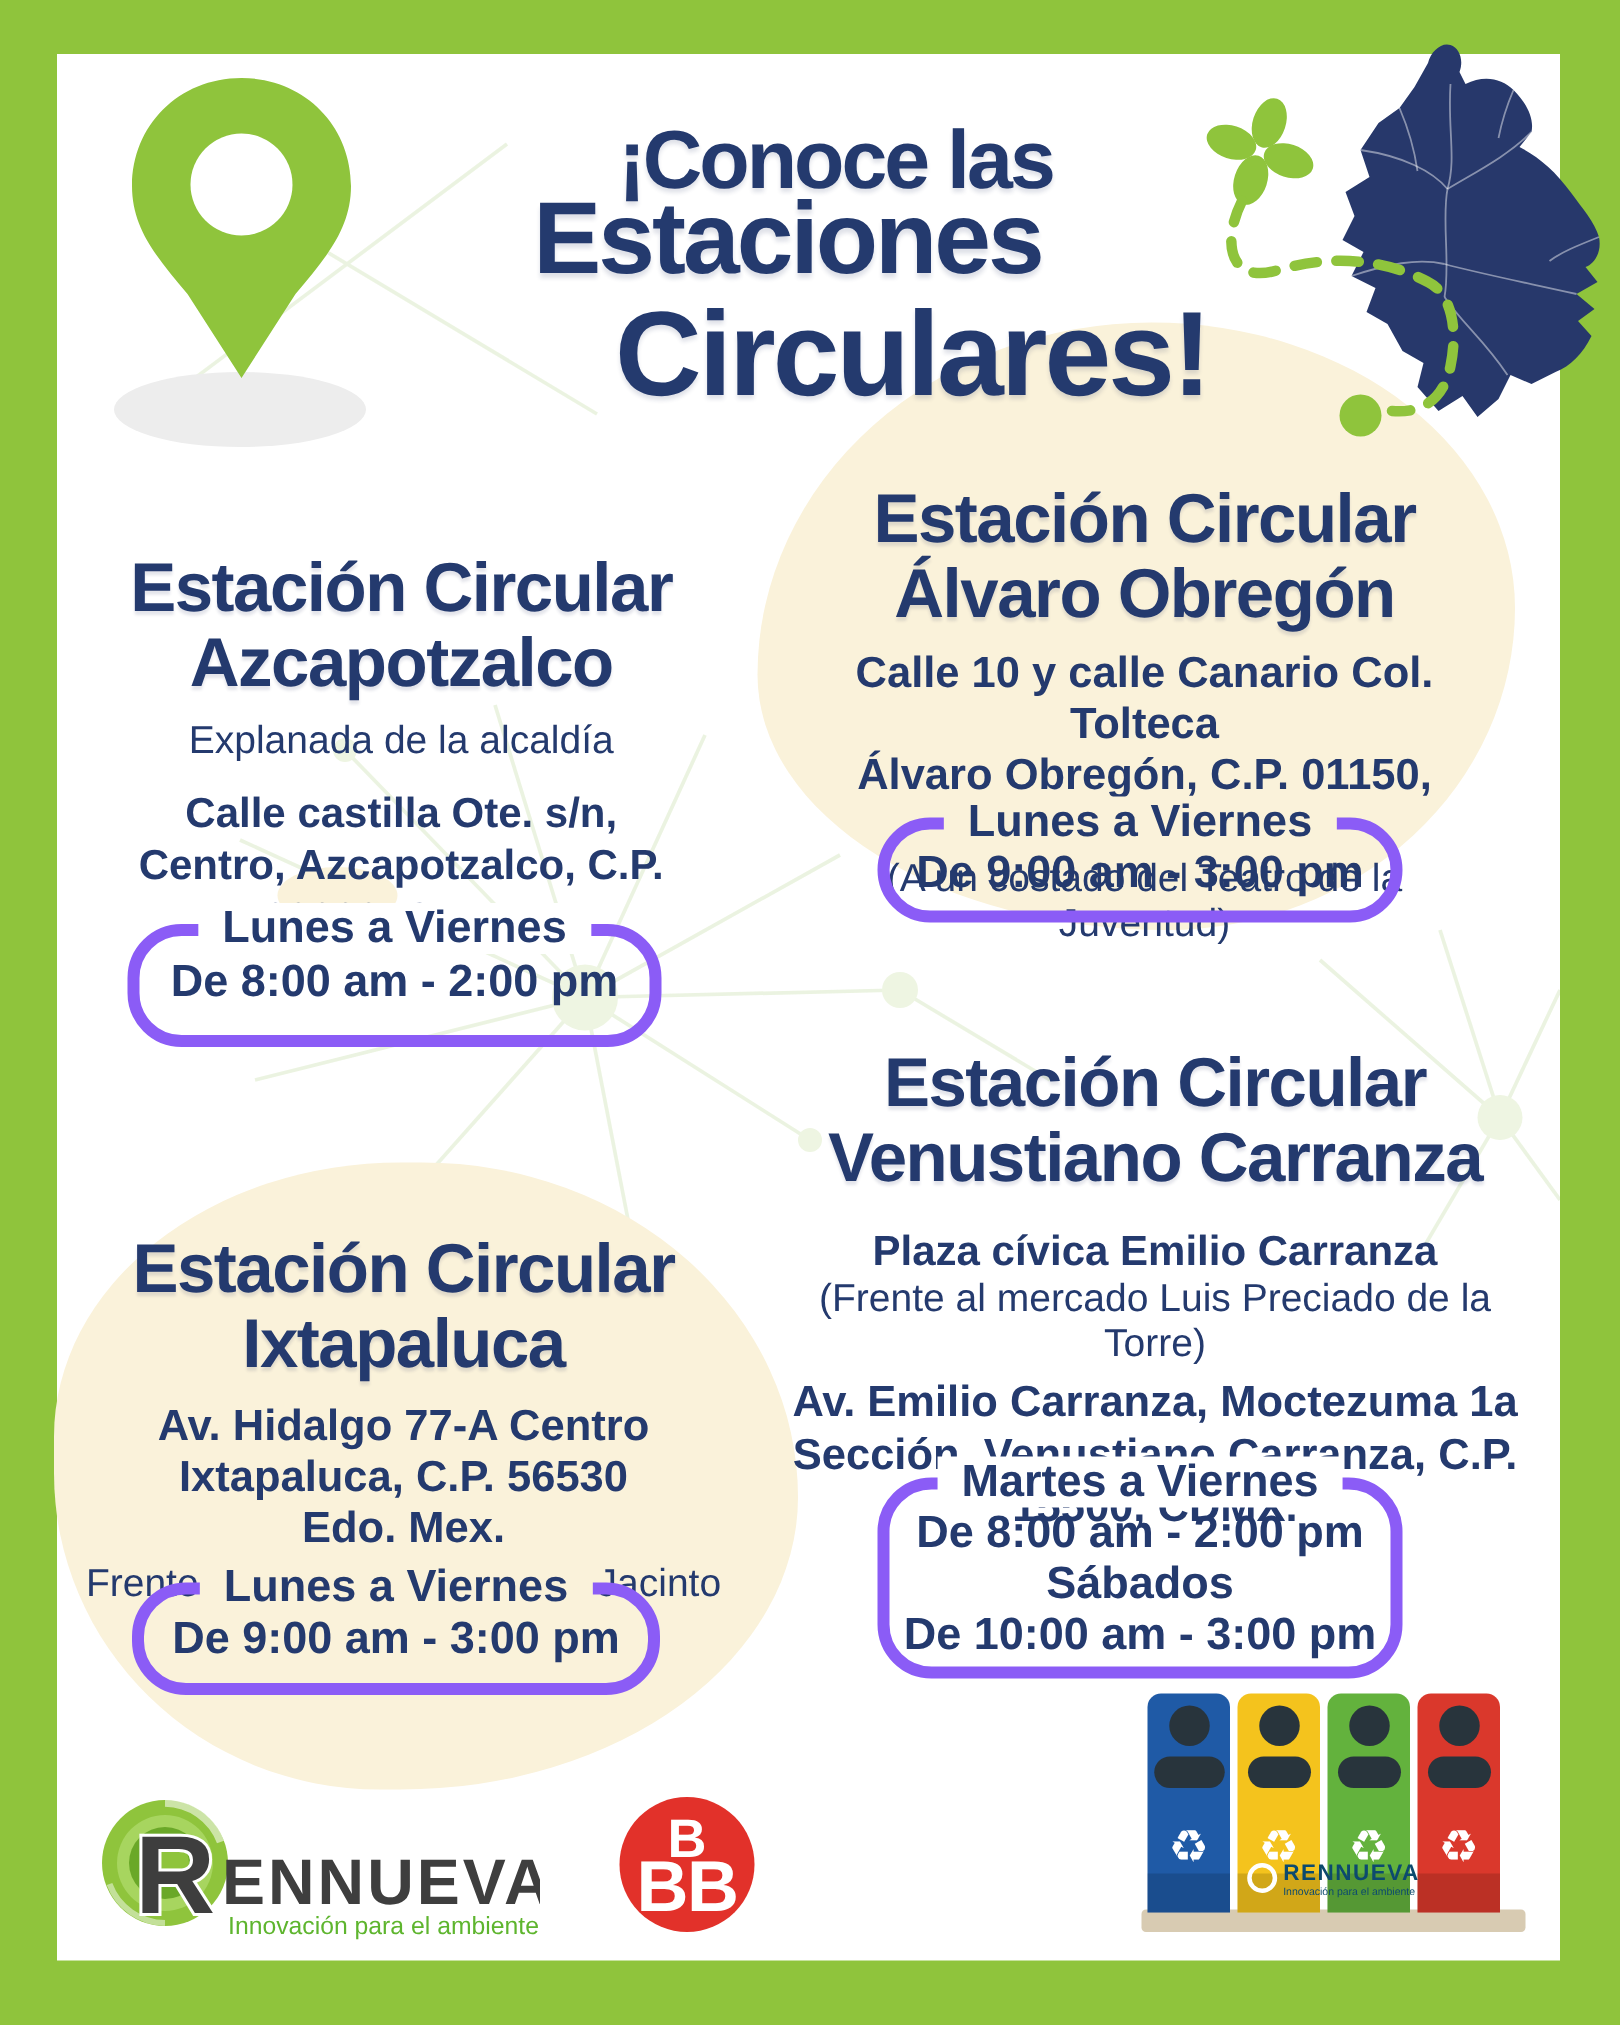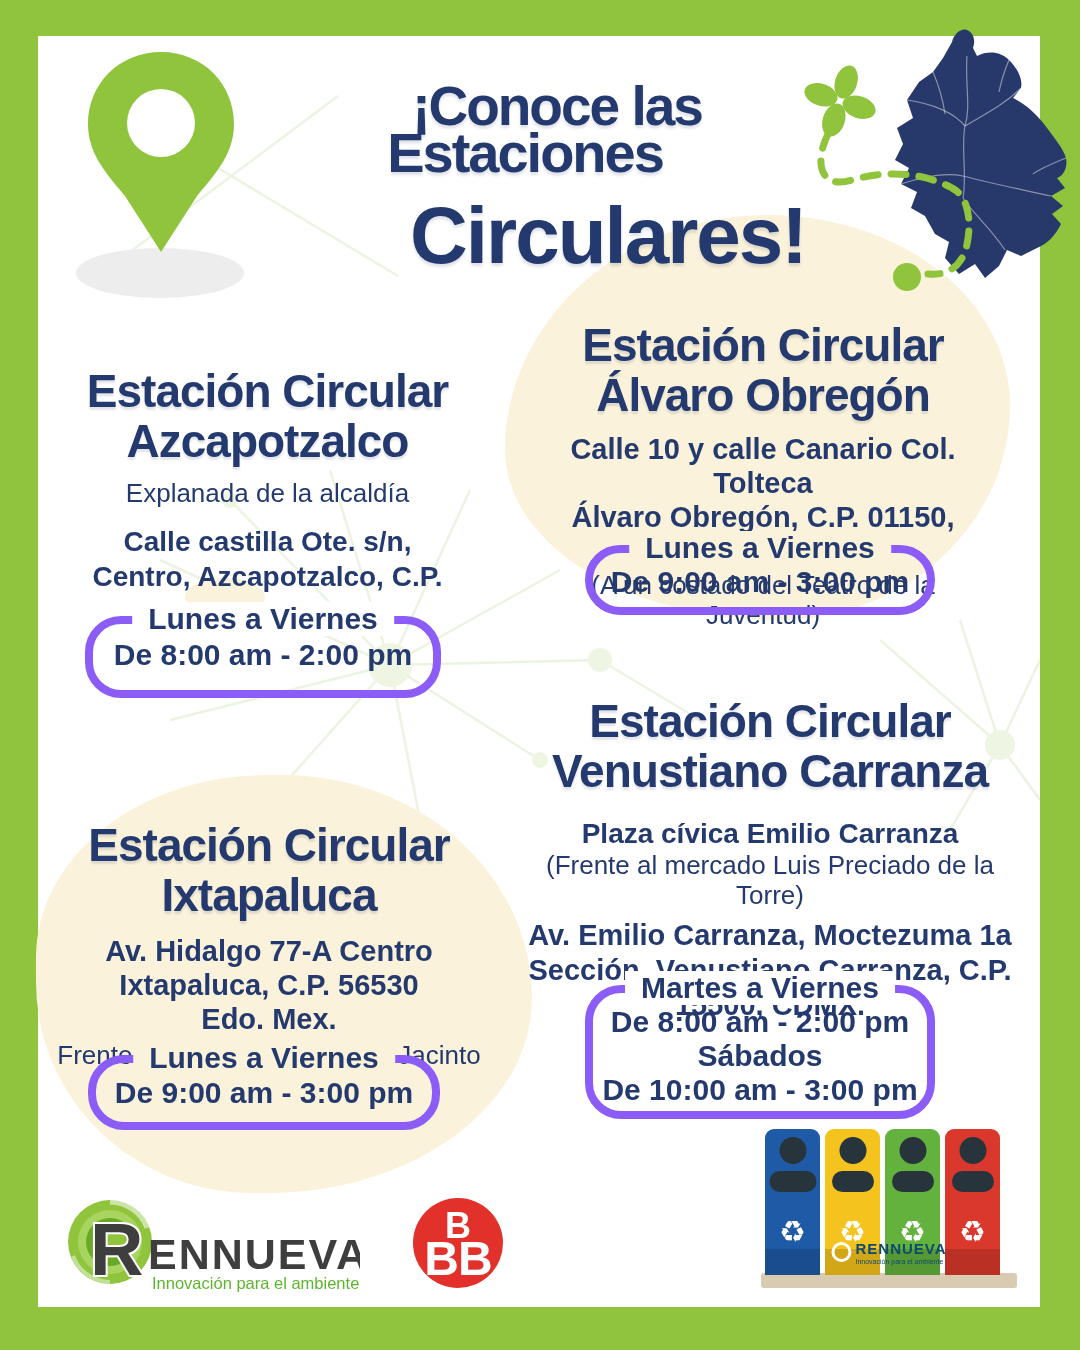--- a/index.html
+++ b/index.html
@@ -15,21 +15,21 @@
   .blob-alvaro{left:505px;top:215px;width:505px;height:405px;border-radius:52% 48% 46% 54% / 58% 47% 53% 42%;}
   .blob-ixta{left:36px;top:775px;width:496px;height:418px;border-radius:48% 52% 55% 45% / 45% 55% 48% 52%;}
   .blob-dot{left:185px;top:578px;width:80px;height:38px;border-radius:50%;}
   
   .pin-shadow{position:absolute;left:76px;top:248px;width:168px;height:50px;background:#ededed;border-radius:50%;}
   .pin{position:absolute;left:85px;top:50px;}
   
   .title{position:absolute;left:240px;top:0;width:650px;text-align:center;font-weight:800;letter-spacing:-2px;
          text-shadow:0 3px 3px rgba(30,45,90,.14);}
   .title .t1{position:absolute;top:74px;left:0;width:100%;font-size:55px;transform:translateX(-8px);}
-  .title .t2{position:absolute;top:120px;left:0;width:100%;font-size:56px;transform:translateX(-40px);}
+  .title .t2{position:absolute;top:120px;left:0;width:100%;font-size:68px;transform:translateX(-40px);}
   .title .t3{position:absolute;top:190px;left:11px;width:100%;font-size:80px;transform:translateX(32px);}
   
   .map{position:absolute;left:855px;top:26px;}
   .butterfly{position:absolute;left:803px;top:64px;}
   .dashes{position:absolute;left:800px;top:60px;}
   
   .station{position:absolute;text-align:center;}
   .st-name{font-weight:800;font-size:46px;line-height:50px;letter-spacing:-1px;text-shadow:0 3px 2px rgba(30,45,90,.12);}
   .st-note{font-weight:400;font-size:26px;line-height:30px;}
   .st-addr{font-weight:700;font-size:28px;line-height:35px;}

